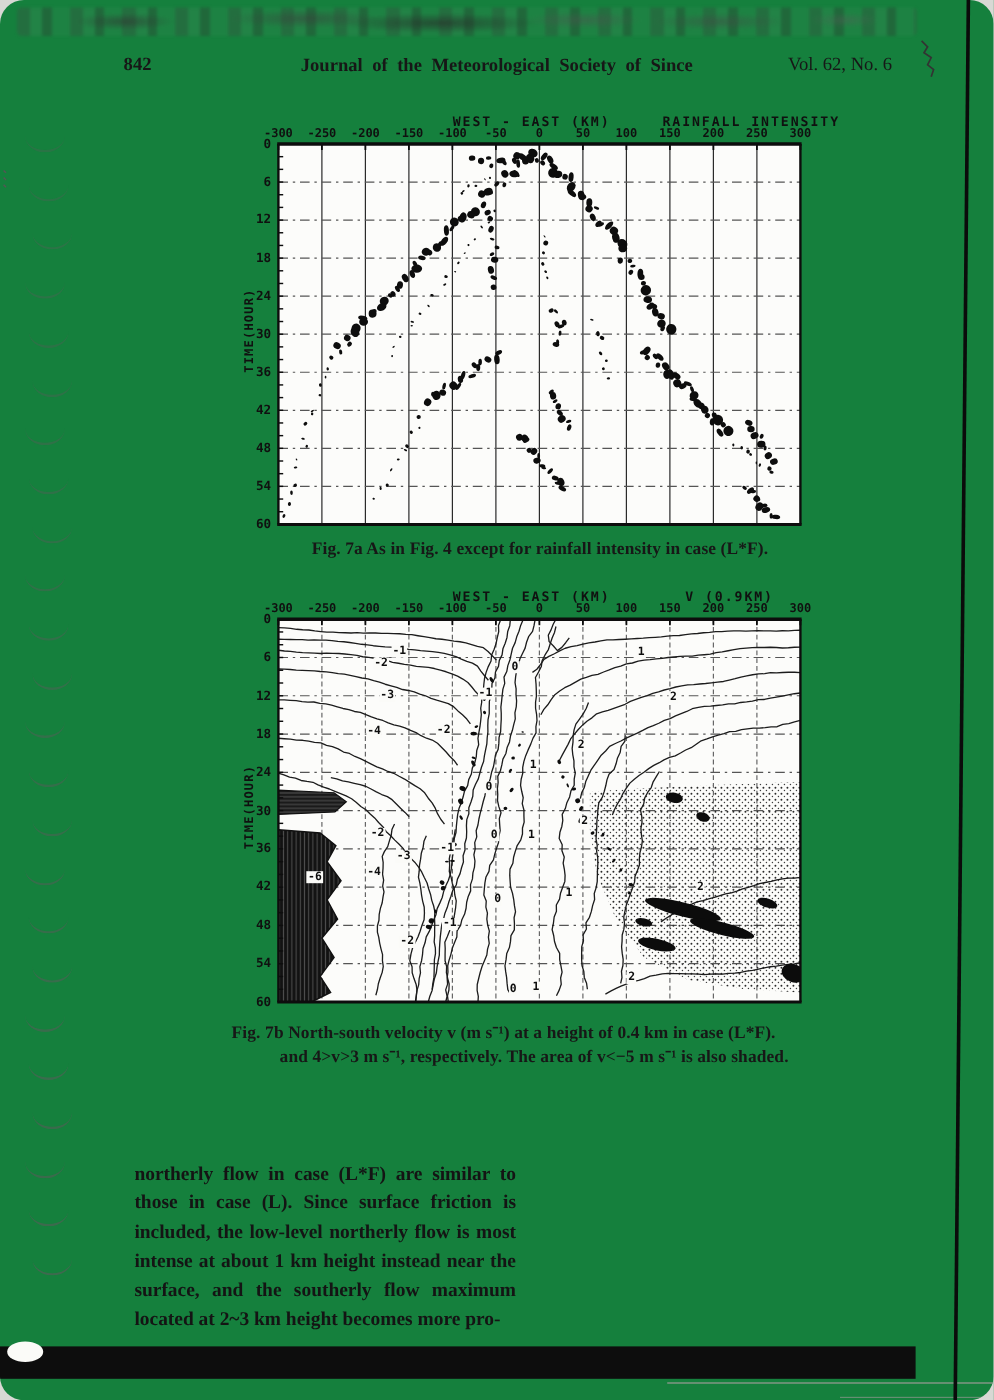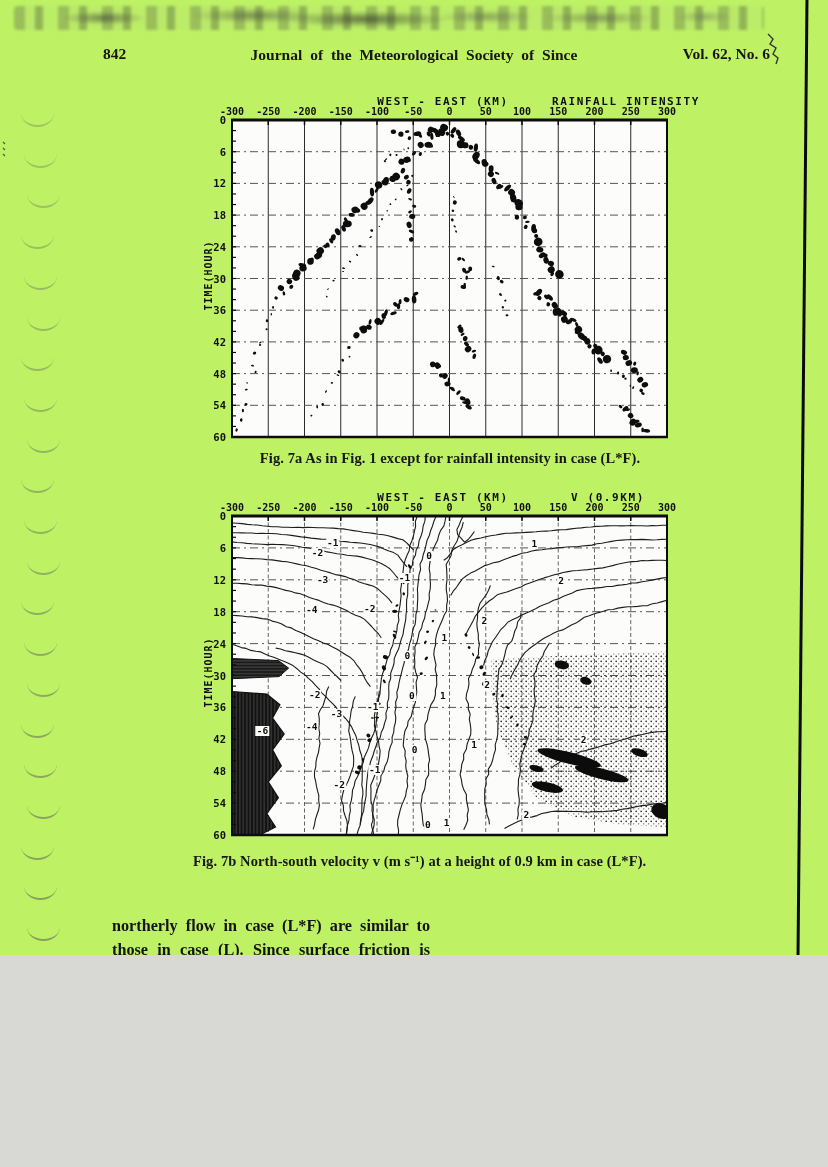--- a/index.html
+++ b/index.html
@@ -1,17 +1,17 @@
 <!DOCTYPE html>
 <html><head>
 <meta charset="utf-8">
 <style>
   html,body{margin:0;padding:0;background:#d8d8d4;}
-  .page{position:relative;width:828px;height:955px;background:#bef264;overflow:hidden;
-        font-family:"Liberation Serif",serif;color:#171717;}
+  .page{position:relative;width:828px;height:1167px;background:#15803d;overflow:hidden;
+        font-family:"Liberation Serif",serif;color:#171717;border-radius:20px;}
   .abs{position:absolute;}
   
   .top-smudge{left:14px;top:6px;width:750px;height:24px;
     background:
       radial-gradient(ellipse 60px 10px at 12% 50%, rgba(50,50,50,.55), transparent 70%),
       radial-gradient(ellipse 90px 11px at 32% 40%, rgba(60,60,60,.5), transparent 70%),
       radial-gradient(ellipse 120px 12px at 47% 55%, rgba(40,40,40,.6), transparent 70%),
       radial-gradient(ellipse 70px 10px at 63% 45%, rgba(80,80,80,.45), transparent 70%),
       radial-gradient(ellipse 80px 10px at 78% 50%, rgba(70,70,70,.45), transparent 70%),
       radial-gradient(ellipse 40px 9px at 92% 45%, rgba(90,90,90,.4), transparent 70%),
@@ -19,40 +19,40 @@
         rgba(55,55,55,.33) 21px 29px, rgba(170,170,170,.06) 29px 44px);
     filter:blur(1.4px);border-radius:4px;}
   .arc{position:absolute;border-bottom:2px solid rgba(95,95,95,.45);
        border-radius:0 0 55% 55% / 0 0 100% 100%;}
   .bottom-bar{left:0;top:1122px;width:763px;height:27px;background:#0d0d0d;}
   .bar-notch{left:6px;top:1118px;width:30px;height:17px;background:#fbfbf8;border-radius:50%;}
   .hairline{background:#9a9a96;height:1px;}
   
   .pgnum{left:103px;top:45px;font-size:15.5px;font-weight:bold;}
   .jtitle{left:0;top:46px;width:828px;text-align:center;font-size:15.5px;font-weight:bold;word-spacing:4px;}
-  .volno{left:630px;top:45px;width:140px;text-align:right;font-size:15.5px;font-weight:bold;}
+  .volno{left:630px;top:45px;width:140px;text-align:center;font-size:15.5px;font-weight:normal;}
   
   .axtitle{font-family:"DejaVu Sans Mono",monospace;font-weight:bold;font-size:11px;
            letter-spacing:1.6px;color:#101010;white-space:nowrap;text-align:center;}
   .xlab{position:absolute;font-family:"DejaVu Sans Mono",monospace;font-weight:bold;font-size:10px;
         color:#101010;transform:translateX(-50%);white-space:nowrap;}
   .ylab{position:absolute;font-family:"DejaVu Sans Mono",monospace;font-weight:bold;font-size:10.5px;
         color:#101010;width:26px;text-align:right;transform:translateY(-50%);}
   .timelab{font-family:"DejaVu Sans Mono",monospace;font-weight:bold;font-size:10px;color:#101010;
            letter-spacing:1px;transform:rotate(-90deg);transform-origin:center;white-space:nowrap;
            width:100px;text-align:center;}
   .clab{position:absolute;font-family:"DejaVu Sans Mono",monospace;font-weight:bold;font-size:9.5px;
         color:#0d0d0d;background:#fbfbf8;padding:0 1px;transform:translate(-50%,-50%);line-height:10px;}
   
   .cap{font-size:14.5px;font-weight:bold;letter-spacing:.1px;}
   .cap7a{left:120px;top:450px;width:660px;text-align:center;}
   .capb-line{line-height:19.5px;white-space:nowrap;}
   .capb-1{margin-left:-40px;}
   .bodycol{font-size:16.2px;font-weight:bold;line-height:24.3px;text-align:justify;color:#141414;}
-  .col1{left:112px;top:914px;width:318px;}
+  .col1{left:112px;top:966px;width:318px;}
   .col2{left:447px;top:914px;width:322px;}
   svg{position:absolute;left:0;top:0;}
 </style>
 </head>
 <body>
 
 <div class="page">
 
   <div class="abs top-smudge"></div>
   <div class="abs" id="binding">
@@ -679,23 +679,24 @@
       <span class="clab" style="left: 583.625px; top: 740.363px;">2</span>
       <span class="clab" style="left: 414.7px; top: 750.465px;">0</span>
       <span class="clab" style="left: 474.15px; top: 745.148px;">1</span>
       <span class="clab" style="left: 374.825px; top: 770.137px;">-1</span>
       <span class="clab" style="left: 339.3px; top: 785.023px;">-2</span>
       <span class="clab" style="left: 526.35px; top: 815.328px;">2</span>
       <span class="clab" style="left: 427.75px; top: 824.898px;">0</span>
       <span class="clab" style="left: 446.6px; top: 823.303px;">1</span>
     </div>
 
-  <div class="abs cap cap7a">Fig. 7a   As in Fig. 1 except for rainfall intensity in case (L*F).</div>
+  <div class="abs cap cap7a">Fig. 7a   As in Fig. 4 except for rainfall intensity in case (L*F).</div>
   <div class="abs cap" style="left:233px;top:852px;width:470px;">
-    <div class="capb-line capb-1">Fig. 7b   North-south velocity v (m s⁻¹) at a height of 0.9 km in case (L*F).</div>
+    <div class="capb-line capb-1">Fig. 7b   North-south velocity v (m s⁻¹) at a height of 0.4 km in case (L*F).</div>
+    <div class="capb-line">and 4&gt;v&gt;3 m s⁻¹, respectively.   The area of v&lt;−5 m s⁻¹ is also shaded.</div>
   </div>
 
   <div class="abs bodycol col1">northerly flow in case (L*F) are similar to those in case (L).  Since surface friction is included, the low-level northerly flow is most intense at about 1 km height instead near the surface, and the southerly flow maximum located at 2~3 km height becomes more pro-</div>
 
   <div class="abs bottom-bar"></div>
   <div class="abs bar-notch"></div>
   <div class="abs hairline" style="left:556px;top:1152px;width:272px;"></div>
   <div class="abs hairline" style="left:700px;top:1164px;width:128px;opacity:.6;"></div>
   <svg id="edges" width="828" height="1167" viewBox="0 0 828 1167">
     <line x1="807" y1="-2" x2="796" y2="1169" stroke="#0b0b0b" stroke-width="3"></line>

